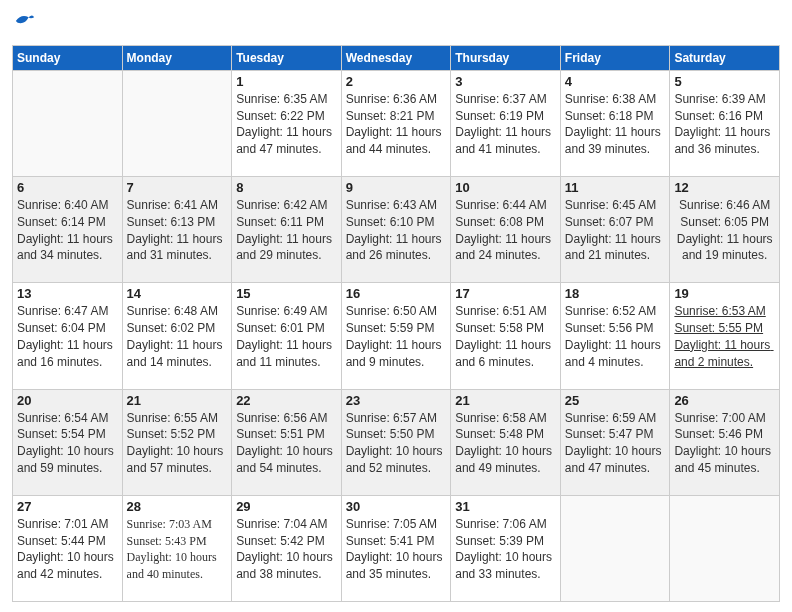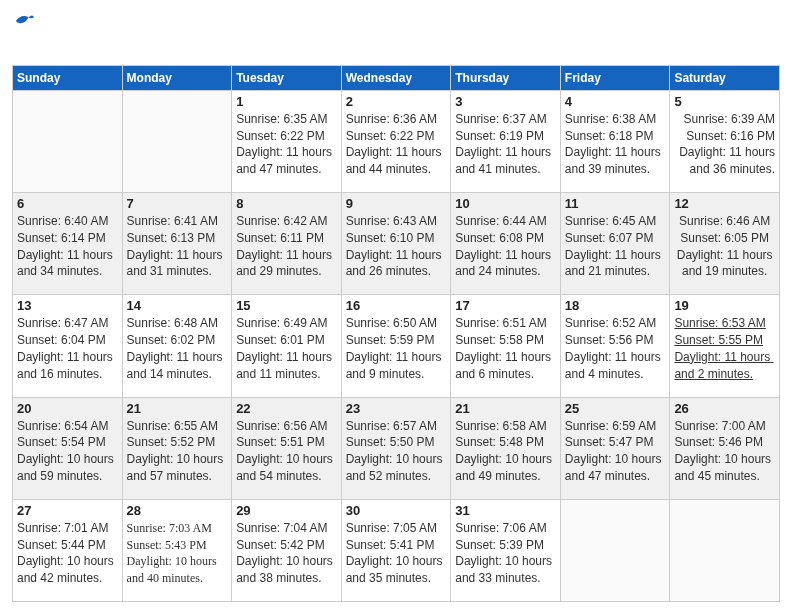--- a/index.html
+++ b/index.html
@@ -9,21 +9,20 @@
       width: 792px;
       height: 612px;
       overflow: hidden;
     }
     .page {
       width: 792px;
       height: 612px;
       display: flex;
       flex-direction: column;
       padding: 10px 12px 10px 12px;
-      gap: 20px;
     }
     .header {
       display: flex;
       justify-content: space-between;
       align-items: flex-start;
       margin-bottom: 8px;
     }
     .logo {
       display: flex;
       align-items: center;
@@ -134,38 +133,38 @@
           <td class="empty"></td>
           <td>
             <div class="cell-day">1</div>
             <div class="cell-info" style="white-space: pre-wrap;">Sunrise: 6:35 AM
 Sunset: 6:22 PM
 Daylight: 11 hours and 47 minutes.</div>
           </td>
           <td>
             <div class="cell-day">2</div>
             <div class="cell-info" style="white-space: pre-wrap;">Sunrise: 6:36 AM
-Sunset: 6:22 PM
+Sunset: 8:21 PM
 Daylight: 11 hours and 44 minutes.</div>
           </td>
           <td>
             <div class="cell-day">3</div>
             <div class="cell-info" style="white-space: pre-wrap;">Sunrise: 6:37 AM
 Sunset: 6:19 PM
 Daylight: 11 hours and 41 minutes.</div>
           </td>
           <td>
             <div class="cell-day">4</div>
             <div class="cell-info" style="white-space: pre-wrap;">Sunrise: 6:38 AM
 Sunset: 6:18 PM
 Daylight: 11 hours and 39 minutes.</div>
           </td>
           <td>
             <div class="cell-day">5</div>
-            <div class="cell-info" style="white-space: pre-wrap; text-align: right;">Sunrise: 6:39 AM
+            <div class="cell-info" style="white-space: pre-wrap;">Sunrise: 6:39 AM
 Sunset: 6:16 PM
 Daylight: 11 hours and 36 minutes.</div>
           </td>
         </tr>
         <tr class="row-shaded">
           <td>
             <div class="cell-day">6</div>
             <div class="cell-info" style="white-space: pre-wrap;">Sunrise: 6:40 AM
 Sunset: 6:14 PM
 Daylight: 11 hours and 34 minutes.</div>

